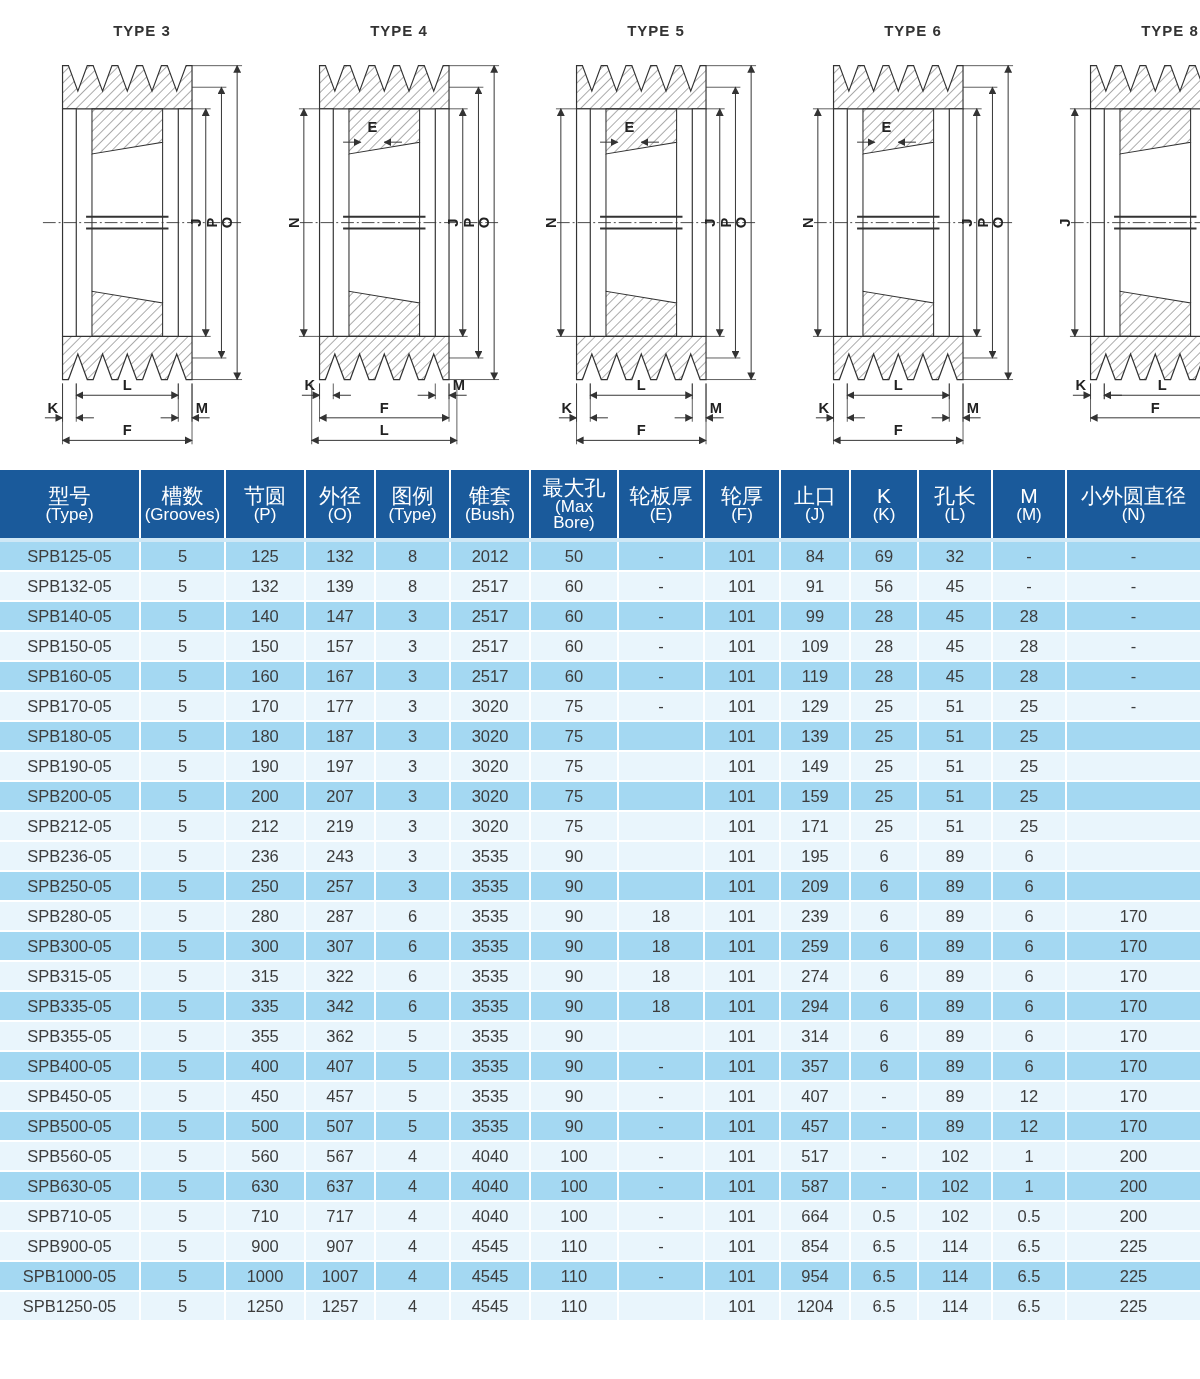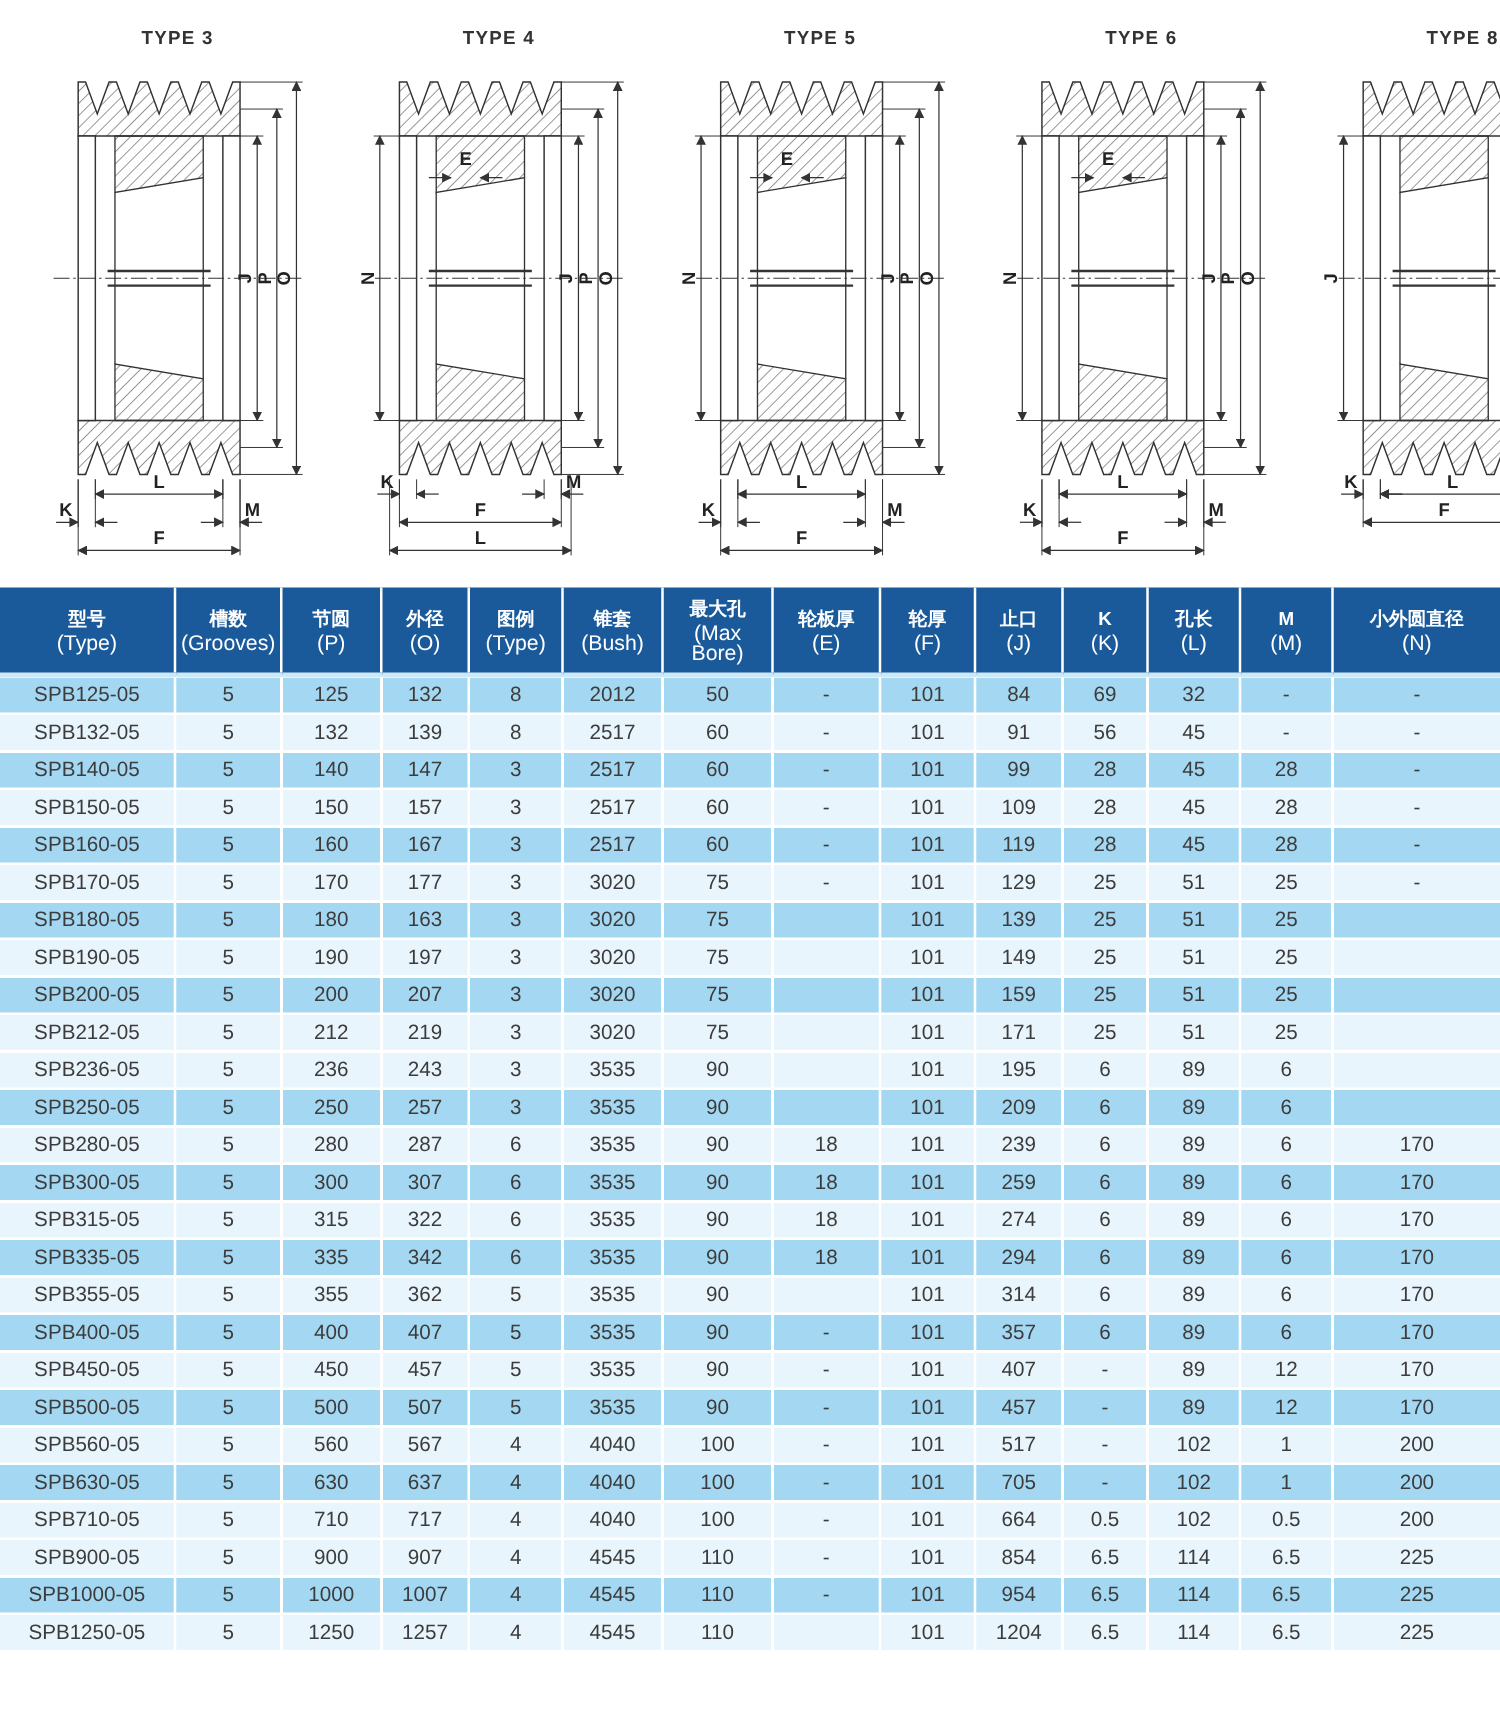--- a/index.html
+++ b/index.html
@@ -4,21 +4,21 @@
 <style>
   html,body{margin:0;padding:0;background:#fff;}
   body{width:1200px;font-family:"Liberation Sans",sans-serif;-webkit-font-smoothing:antialiased;}
   .drawings{display:flex;flex-direction:row;width:1200px;padding-top:14px;}
   .drawing-cell{width:240px;display:flex;flex-direction:column;align-items:center;margin-left:27px;}
   .drawing-title{height:26px;font-size:15px;font-weight:bold;color:#333;letter-spacing:1px;text-align:center;padding-top:8px;}
   table.spec{width:1200px;border-collapse:collapse;table-layout:fixed;margin-top:10px;}
   table.spec th{background:#1a5a9b;color:#fff;border-right:2px solid #fff;border-bottom:4px solid #cfe8f6;
     padding:7px 1px;vertical-align:middle;}
   table.spec th:last-child{border-right:none;}
-  table.spec th .zh{font-size:15px;font-weight:bold;line-height:22px;}
+  table.spec th .zh{font-size:21px;font-weight:normal;line-height:22px;}
   table.spec th .en{font-size:17px;font-weight:normal;line-height:16px;}
   table.spec td{height:28px;line-height:28px;text-align:center;font-size:16.5px;color:#3c3c3c;
     border-right:2px solid #fff;border-bottom:2px solid #fff;padding:0 1px;overflow:hidden;white-space:nowrap;}
   table.spec td:last-child{border-right:none;}
   table.spec tr.odd td{background:#a4d8f2;}
   table.spec tr.even td{background:#e9f5fc;}
 </style>
 </head>
 <body>
 
@@ -482,21 +482,21 @@
         <td>129</td>
         <td>25</td>
         <td>51</td>
         <td>25</td>
         <td>-</td>
       </tr>
       <tr class="odd">
         <td>SPB180-05</td>
         <td>5</td>
         <td>180</td>
-        <td>163</td>
+        <td>187</td>
         <td>3</td>
         <td>3020</td>
         <td>75</td>
         <td></td>
         <td>101</td>
         <td>139</td>
         <td>25</td>
         <td>51</td>
         <td>25</td>
         <td></td>
@@ -728,21 +728,21 @@
       <tr class="odd">
         <td>SPB630-05</td>
         <td>5</td>
         <td>630</td>
         <td>637</td>
         <td>4</td>
         <td>4040</td>
         <td>100</td>
         <td>-</td>
         <td>101</td>
-        <td>705</td>
+        <td>587</td>
         <td>-</td>
         <td>102</td>
         <td>1</td>
         <td>200</td>
       </tr>
       <tr class="even">
         <td>SPB710-05</td>
         <td>5</td>
         <td>710</td>
         <td>717</td>

